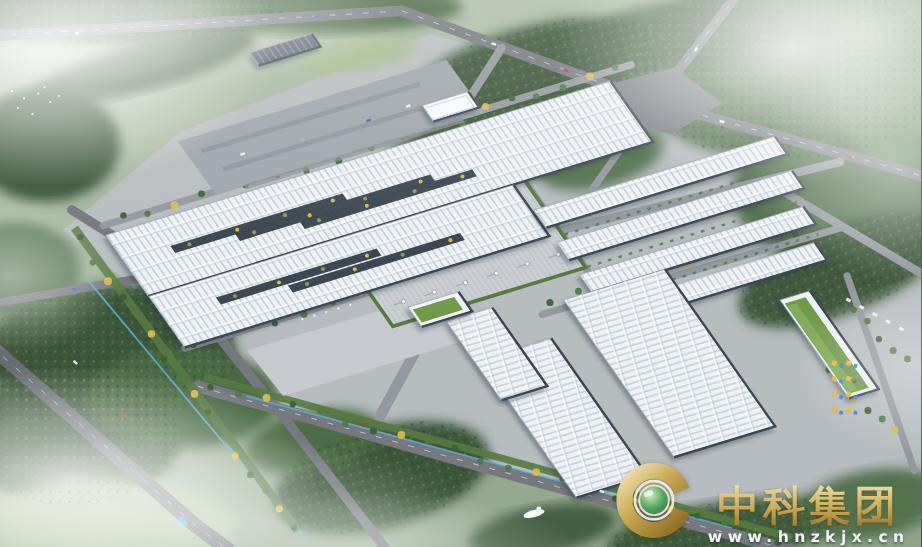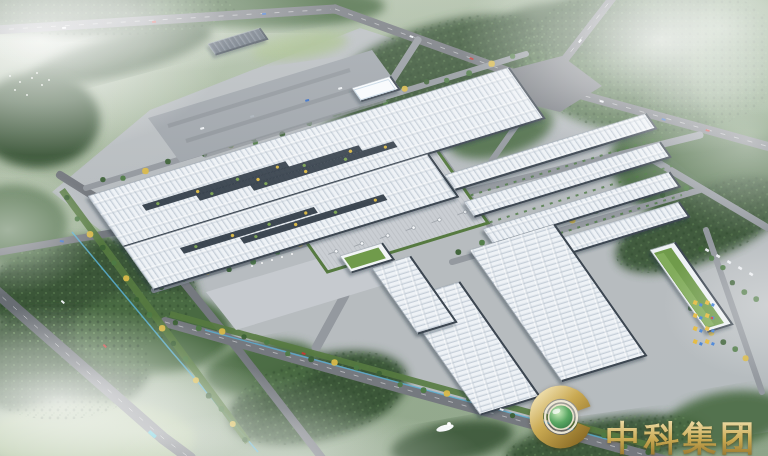--- a/index.html
+++ b/index.html
@@ -516,15 +516,16 @@
           <stop offset="1" stop-color="#2c7140"></stop>
         </radialGradient>
       </defs>
       <path d="M 58.6 42.2 A 24 24 0 1 1 58.6 25.8" fill="none" stroke="url(#goldG)" stroke-width="13"></path>
       <circle cx="36" cy="34" r="15.5" fill="none" stroke="#f2ecd9" stroke-width="2.2" opacity="0.95"></circle>
       <circle cx="36" cy="34" r="12" fill="url(#sphereG)" stroke="#e9e2cc" stroke-width="1.6"></circle>
       <ellipse cx="31.5" cy="28.5" rx="4" ry="2.3" fill="#ffffff" opacity="0.7" transform="rotate(-22 31.5 28.5)"></ellipse>
     </svg>
     <div class="wm-text">
       <div class="wm-name">中科集团</div>
+      <div class="wm-url">www.hnzkjx.cn</div>
     </div>
   </div>
 </div>
 
 </body></html>

